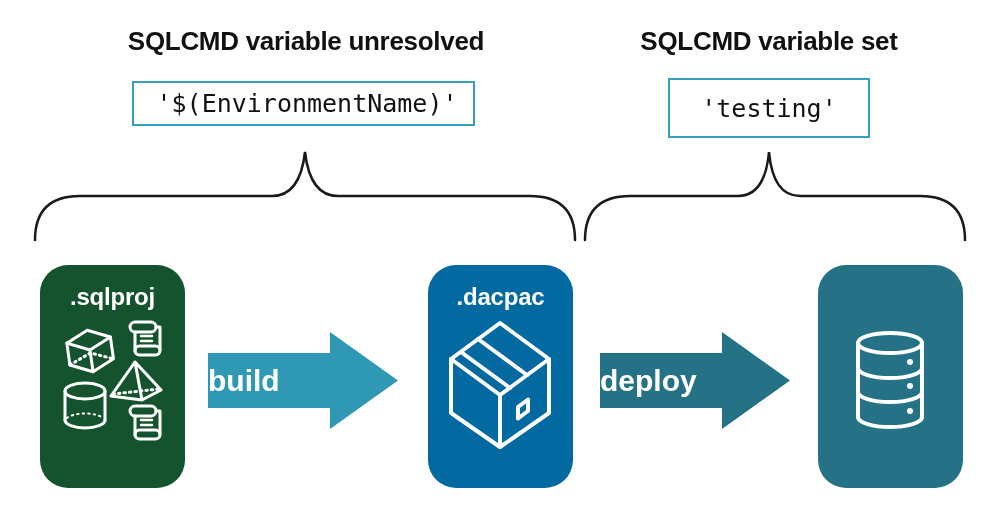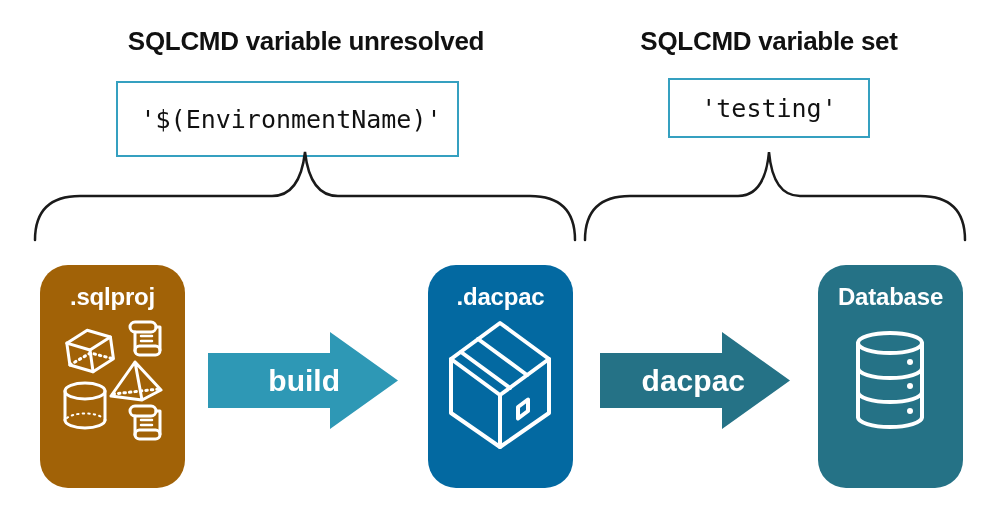--- a/index.html
+++ b/index.html
@@ -30,52 +30,52 @@
     border: 2px solid #35a0c0;
     background: #ffffff;
     display: flex;
     align-items: center;
     justify-content: center;
     font-family: "DejaVu Sans Mono", monospace;
     font-size: 25px;
     color: #111111;
     white-space: nowrap;
   }
-  .codebox.left  { left: 116px; top: 81px; width: 343px; height: 76px; padding-left: 7px; }
+  .codebox.left  { left: 132px; top: 81px; width: 343px; height: 45px; padding-left: 7px; }
   .codebox.right { left: 668px; top: 78px; width: 202px; height: 60px; }
   .braces { position: absolute; left: 0; top: 145px; }
   .node {
     position: absolute;
     top: 265px;
     width: 145px;
     height: 223px;
     border-radius: 28px;
   }
   .node .node-label {
     position: absolute;
     top: 18px;
     left: 0;
     width: 100%;
     text-align: center;
     font-size: 24px;
     font-weight: bold;
     color: #ffffff;
     letter-spacing: -0.2px;
   }
-  .node.sqlproj  { left: 40px;  background: #a16207; }
+  .node.sqlproj  { left: 40px;  background: #14532d; }
   .node.dacpac   { left: 428px; background: #0369a1; }
   .node.database { left: 818px; background: #257286; }
   .node svg.icon { position: absolute; }
   .arrow { position: absolute; top: 332px; width: 190px; height: 97px; }
   .arrow .arrow-label {
     position: absolute;
     top: 0;
     height: 97px;
     line-height: 97px;
-    text-align: right;
+    text-align: left;
     font-size: 30px;
     font-weight: bold;
     color: #ffffff;
   }
   .arrow.build  { left: 208px; }
   .arrow.deploy { left: 600px; }
   .arrow.build  .arrow-label { left: 0; width: 132px; }
   .arrow.deploy .arrow-label { left: 0; width: 145px; }
 </style>
 </head>
@@ -155,25 +155,24 @@
       <path d="M33 22 L82 58"></path>
       <path d="M16 35 L65 71"></path>
       <path d="M73 90 L83 82.5 L83 94 L73 101.5 Z"></path>
     </svg>
   </div>
 
   <div class="arrow deploy">
     <svg width="190" height="97" viewBox="0 0 190 97">
       <polygon points="0,21 122,21 122,0 190,48.5 122,97 122,76 0,76" fill="#257286"></polygon>
     </svg>
-    <div class="arrow-label">dacpac</div>
+    <div class="arrow-label">deploy</div>
   </div>
 
   <div class="node database">
-    <div class="node-label">Database</div>
     <svg class="icon" style="left:35px; top:65px;" width="74" height="102" viewBox="0 0 74 102" fill="none" stroke="#ffffff" stroke-width="4" stroke-linecap="round">
       <ellipse cx="37" cy="13" rx="32" ry="10"></ellipse>
       <path d="M5 13 L5 87 M69 13 L69 87"></path>
       <path d="M5 38 A32 10 0 0 0 69 38"></path>
       <path d="M5 62 A32 10 0 0 0 69 62"></path>
       <path d="M5 87 A32 10 0 0 0 69 87"></path>
       <g fill="#ffffff" stroke="none">
         <circle cx="57" cy="32" r="3"></circle>
         <circle cx="57" cy="56" r="3"></circle>
         <circle cx="57" cy="81" r="3"></circle>

